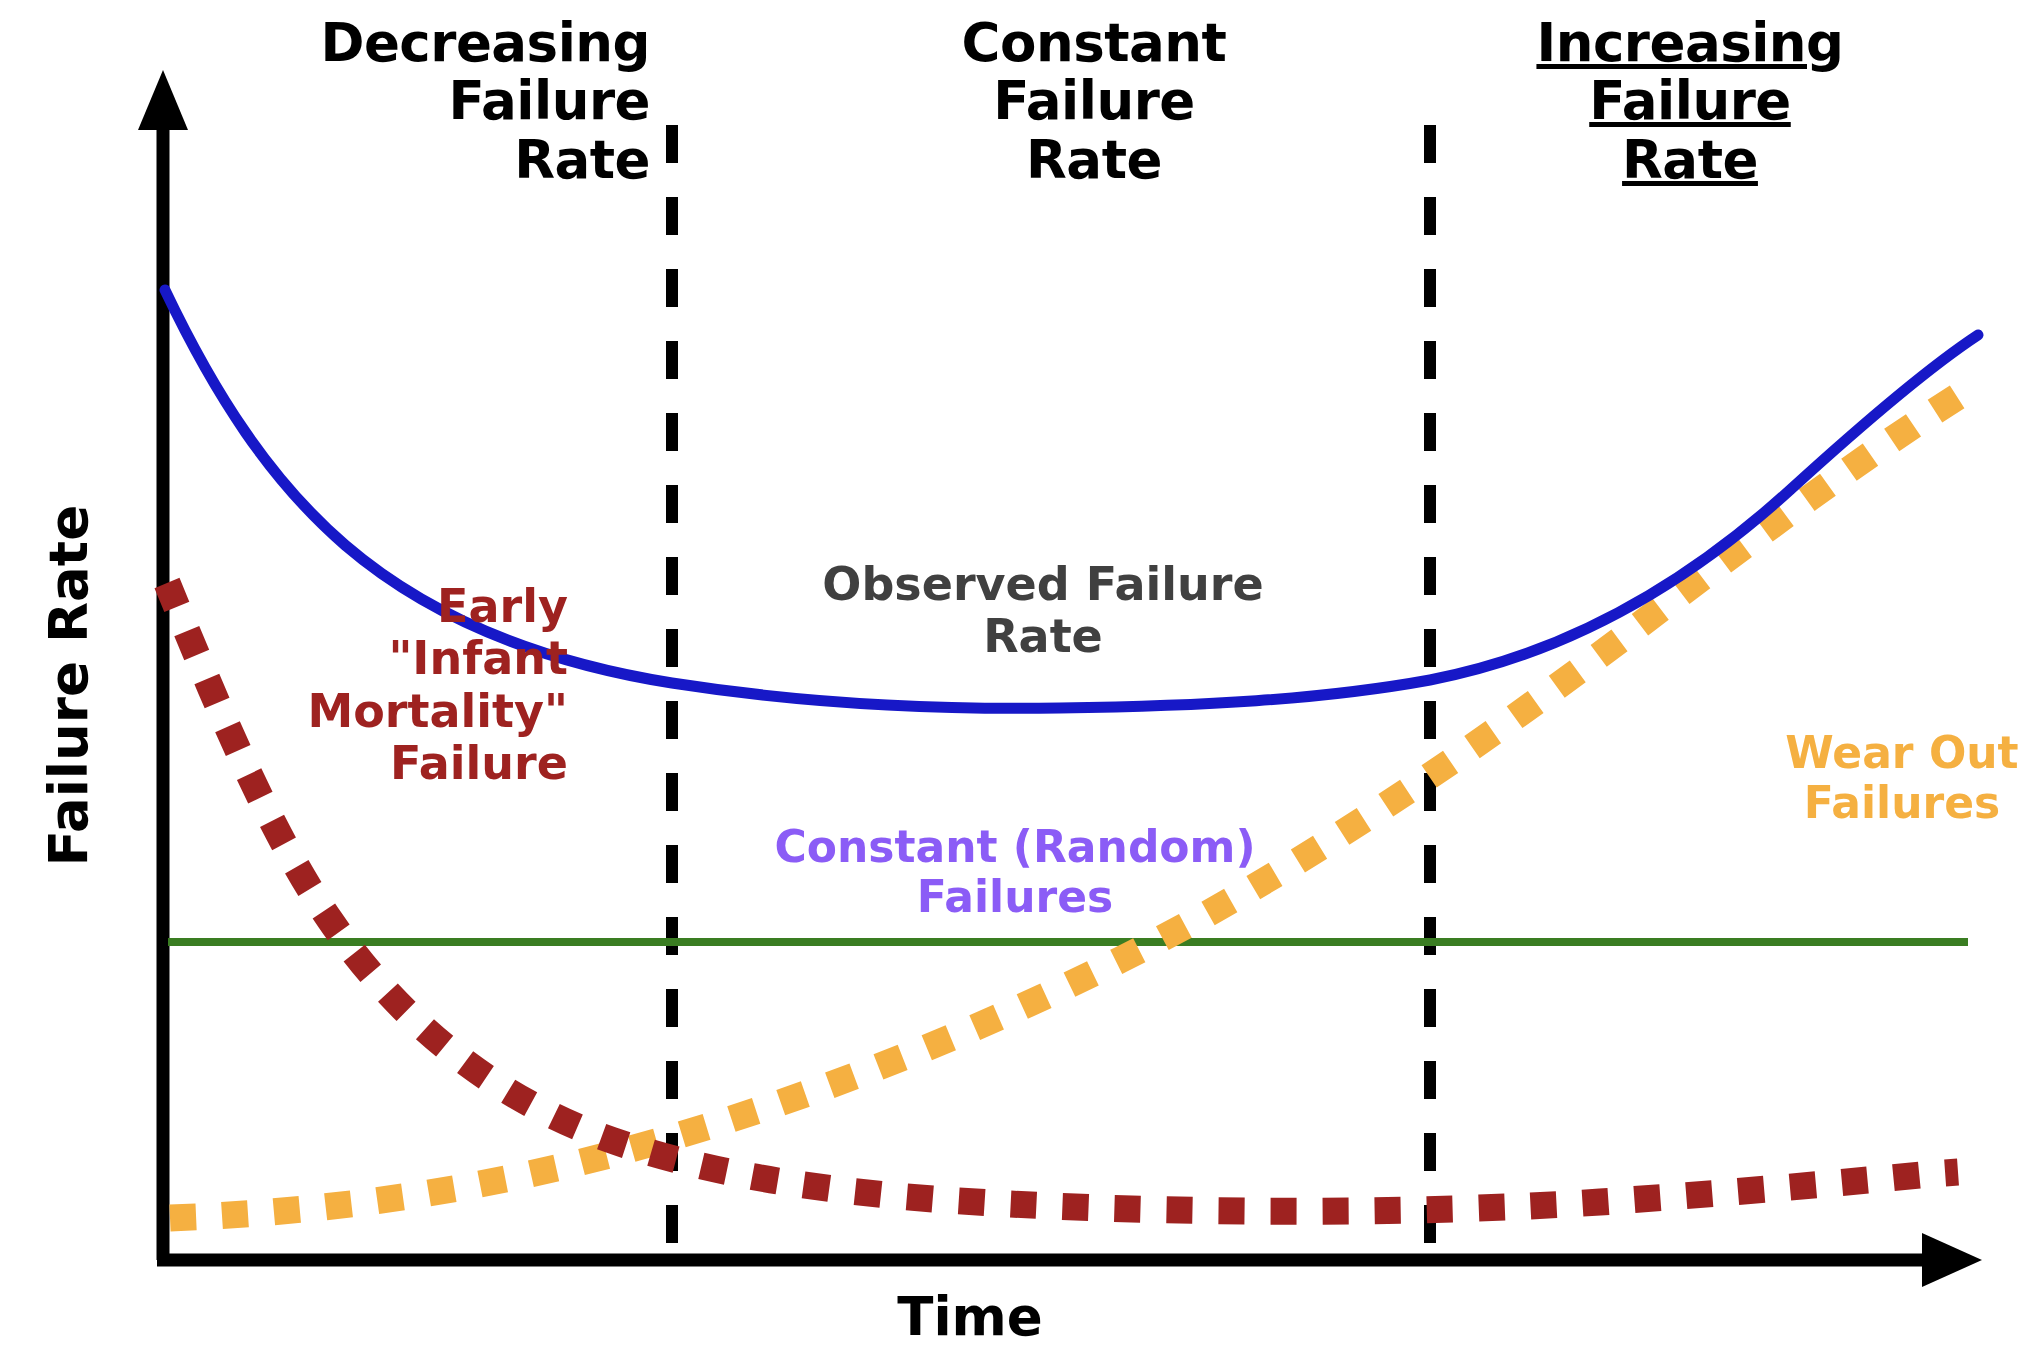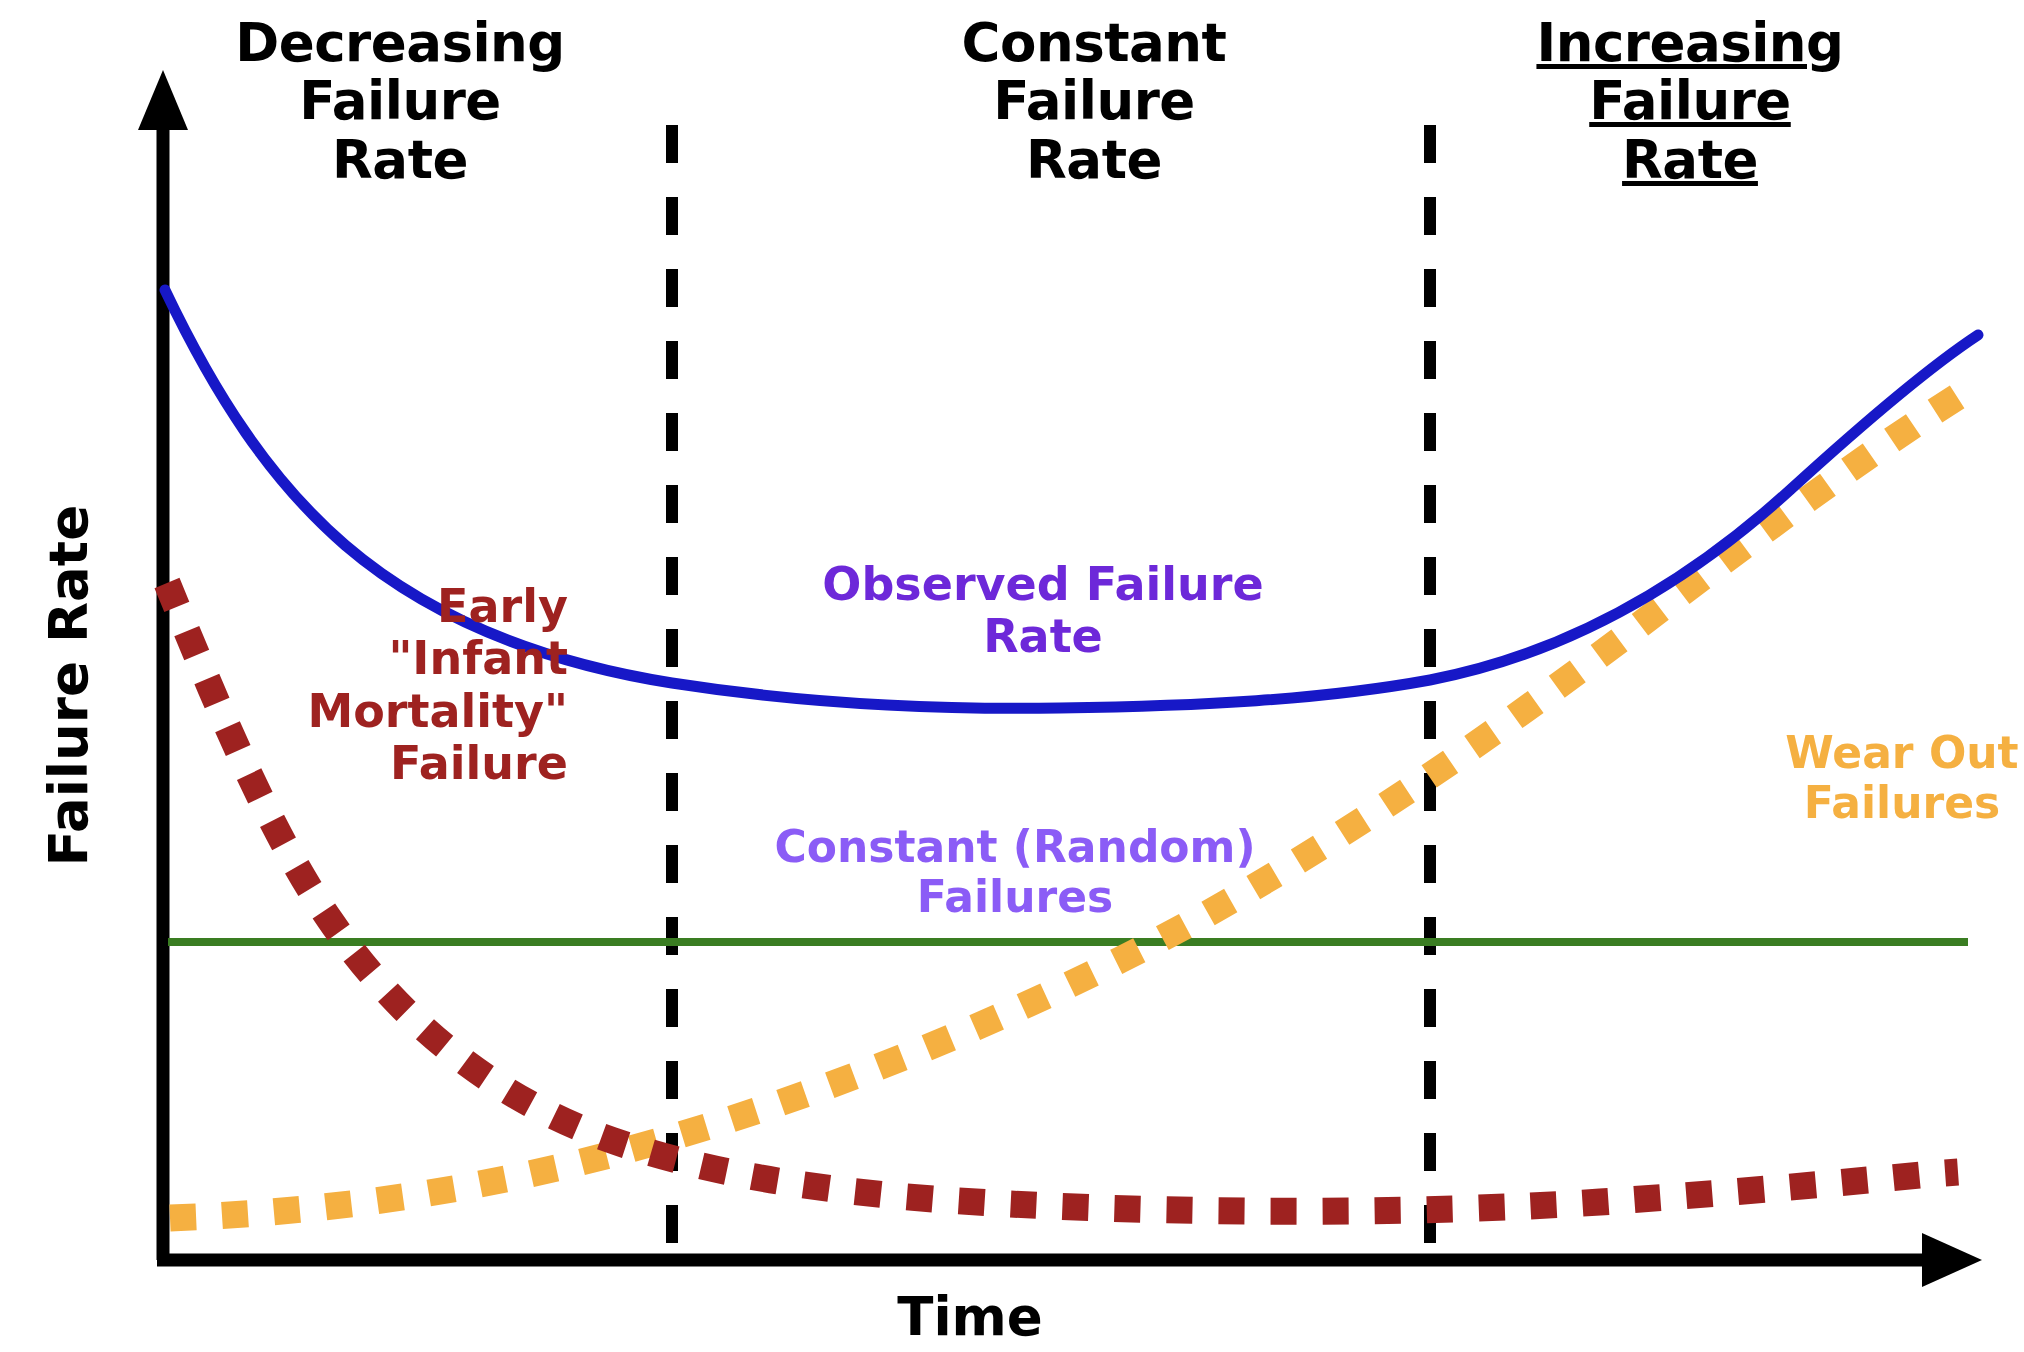--- a/index.html
+++ b/index.html
@@ -146,37 +146,37 @@
                C 215 395, 270 480, 345 545
                C 430 618, 540 662, 672 683
                C 800 703, 930 710, 1060 708
                C 1200 706, 1320 700, 1430 680
                C 1560 655, 1680 590, 1790 490
                C 1880 408, 1940 360, 1978 335" fill="none" stroke="#1718C7" stroke-width="11" stroke-linecap="round"></path>
     </g>
 
   </svg>
 
-  <div class="phase-title" id="phase-title-0" style="left:150px; top:14px; width:500px;">Decreasing
+  <div class="phase-title" id="phase-title-0" style="left:150px; top:14px; width:500px;text-align:right;">Decreasing
 Failure
 Rate</div>
 
   <div class="phase-title" id="phase-title-1" style="left:844px; top:14px; width:500px;">Constant
 Failure
 Rate</div>
 
   <div class="phase-title" id="phase-title-2" style="left:1440px; top:14px; width:500px;text-decoration:underline;">Increasing
 Failure
 Rate</div>
 
   <div class="axis-label" id="y-axis-label">Failure Rate</div>
 
   <div class="axis-label" id="x-axis-label">Time</div>
 
-  <div class="series-label" id="label-observed" style="color:#6d28d9;">Observed Failure
+  <div class="series-label" id="label-observed" style="color:#404040;">Observed Failure
 Rate</div>
 
   <div class="series-label" id="label-infant" style="color:#9E2220;">Early
 "Infant
 Mortality"
 Failure</div>
 
   <div class="series-label" id="label-constant" style="color:#8b5cf6;">Constant (Random)
 Failures</div>
 

